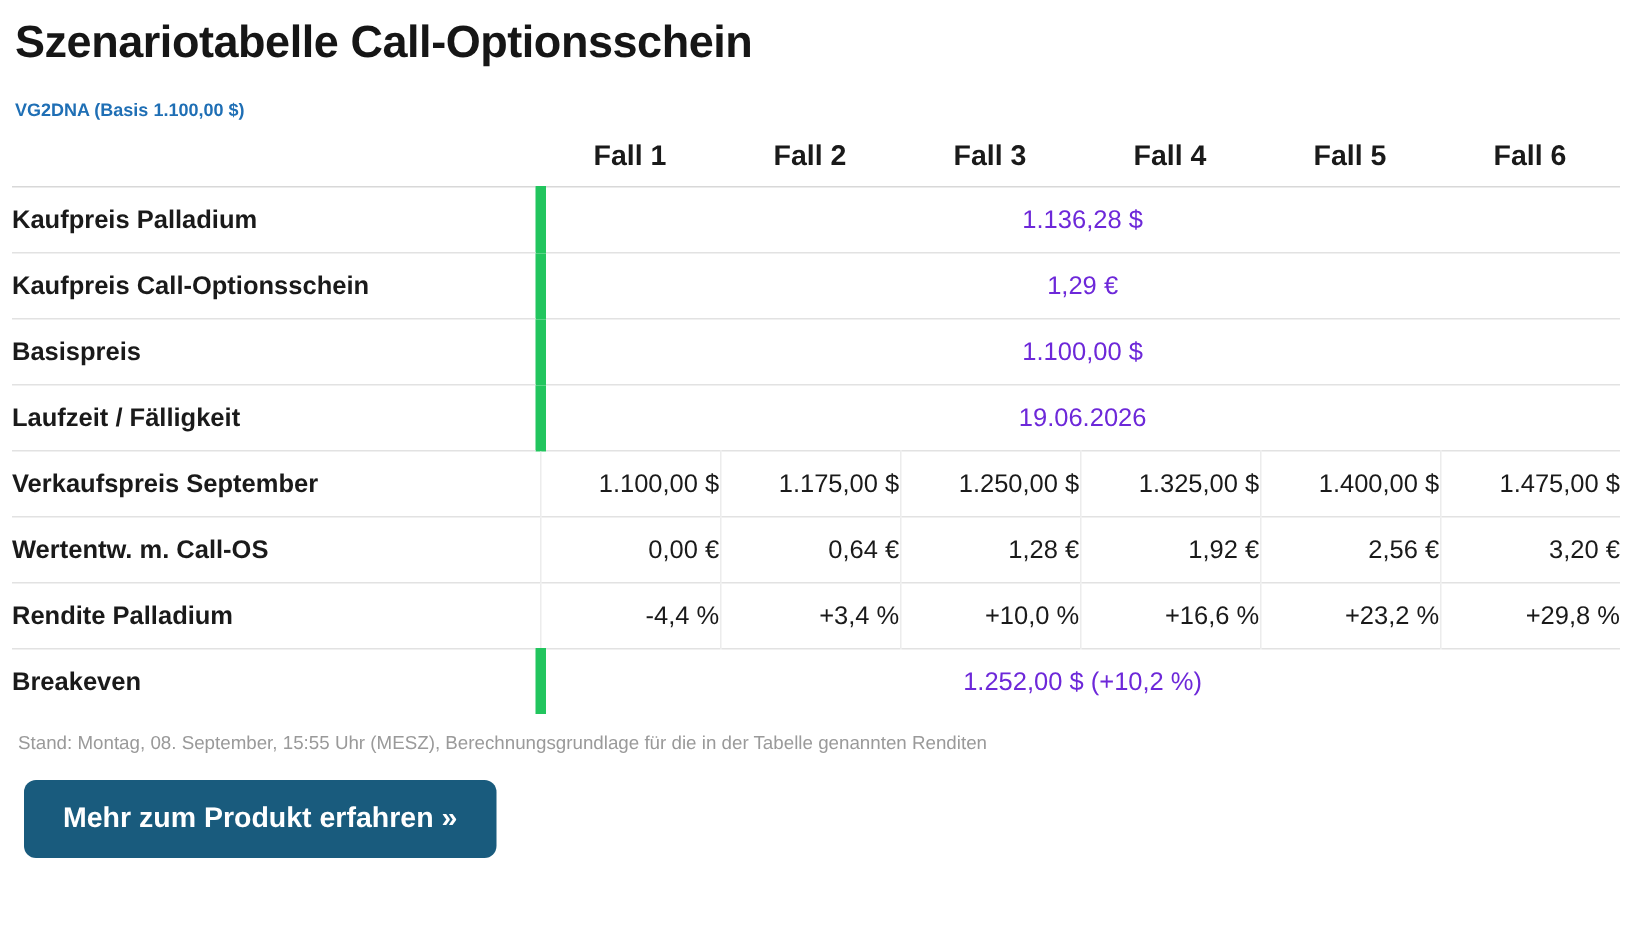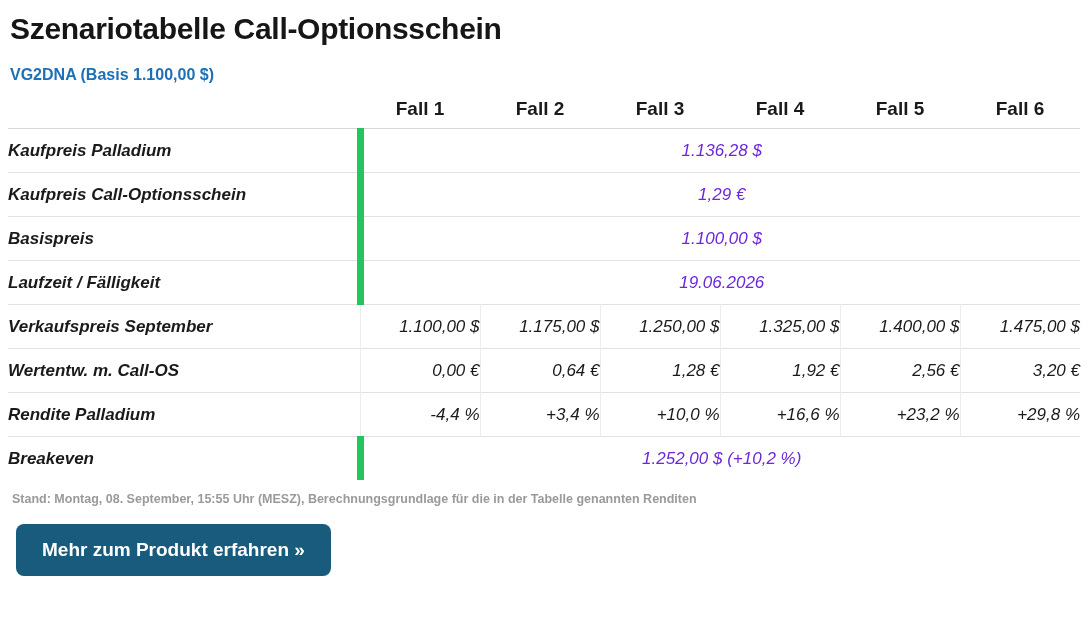--- a/index.html
+++ b/index.html
@@ -20,21 +20,21 @@
     width: 1088px;
   }
   .title {
     font-size: 30px;
     font-weight: bold;
     color: #161616;
     letter-spacing: -0.3px;
     margin: 4px 0 0 2px;
   }
   .subtitle {
-    font-size: 16px;
+    font-size: 12px;
     font-weight: bold;
     color: #1f6fb5;
     margin: 20px 0 0 2px;
   }
   table.scenario {
     width: 1072px;
     border-collapse: collapse;
     margin-top: 6px;
     table-layout: fixed;
   }
@@ -48,21 +48,20 @@
     font-size: 19px;
     font-weight: bold;
     color: #1a1a1a;
     text-align: center;
     height: 38px;
     padding-bottom: 6px;
   }
   thead th.col-label { }
   tbody tr {
     border-top: 1px solid #e2e2e2;
-    font-style: italic;
   }
   tbody tr:first-child {
     border-top: 1px solid #d8d8d8;
   }
   tbody td {
     height: 43px;
     font-size: 17px;
   }
   td.rowlabel {
     font-weight: bold;
@@ -79,21 +78,20 @@
   }
   td.spanvalue {
     text-align: center;
     color: #6d28d9;
     border-left: 7px solid #22c55e;
   }
   .footnote {
     font-size: 12.5px;
     color: #9a9a9a;
     margin: 12px 0 0 4px;
-    font-weight: bold;
   }
   .cta {
     display: inline-block;
     margin: 18px 0 0 8px;
     background: #195b7d;
     color: #ffffff;
     font-size: 19px;
     font-weight: bold;
     padding: 15px 26px;
     border-radius: 8px;

